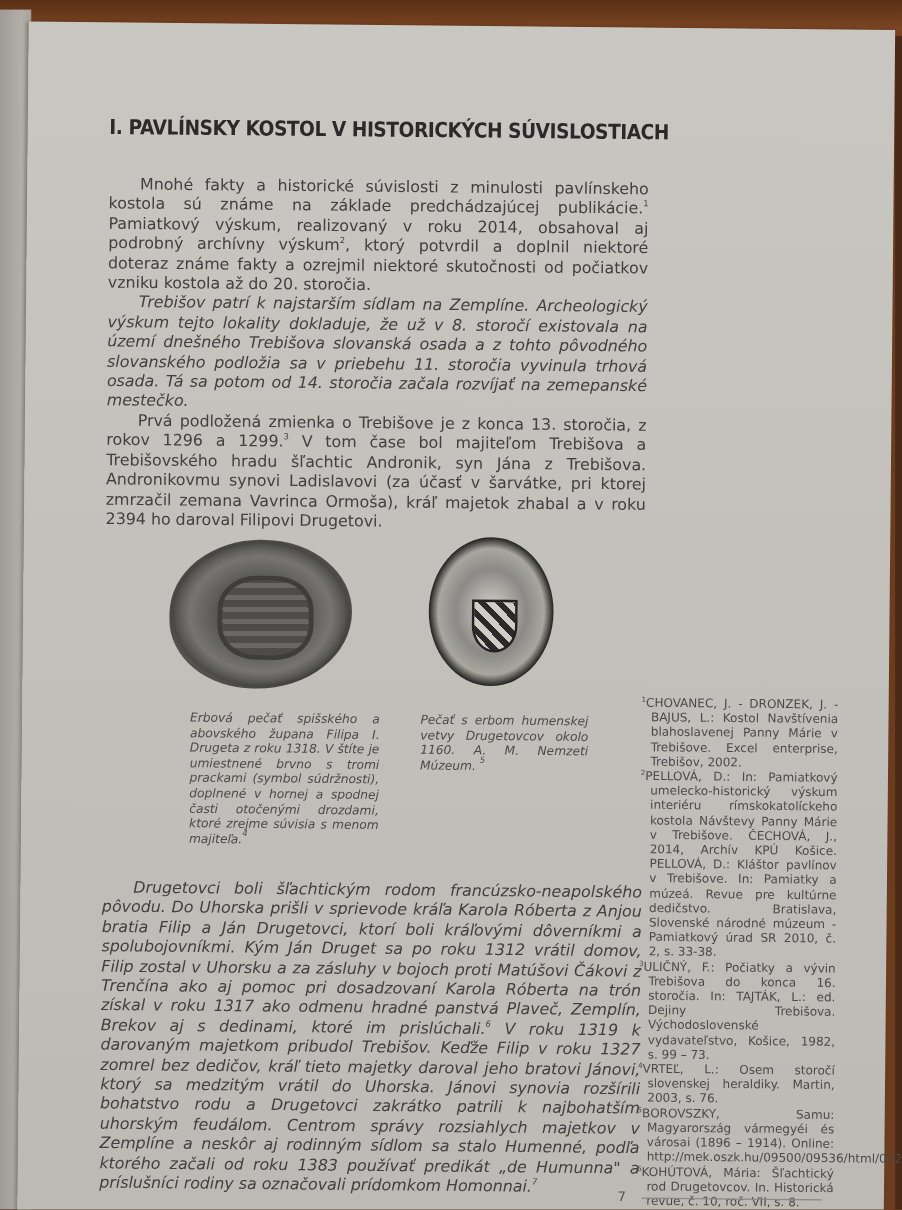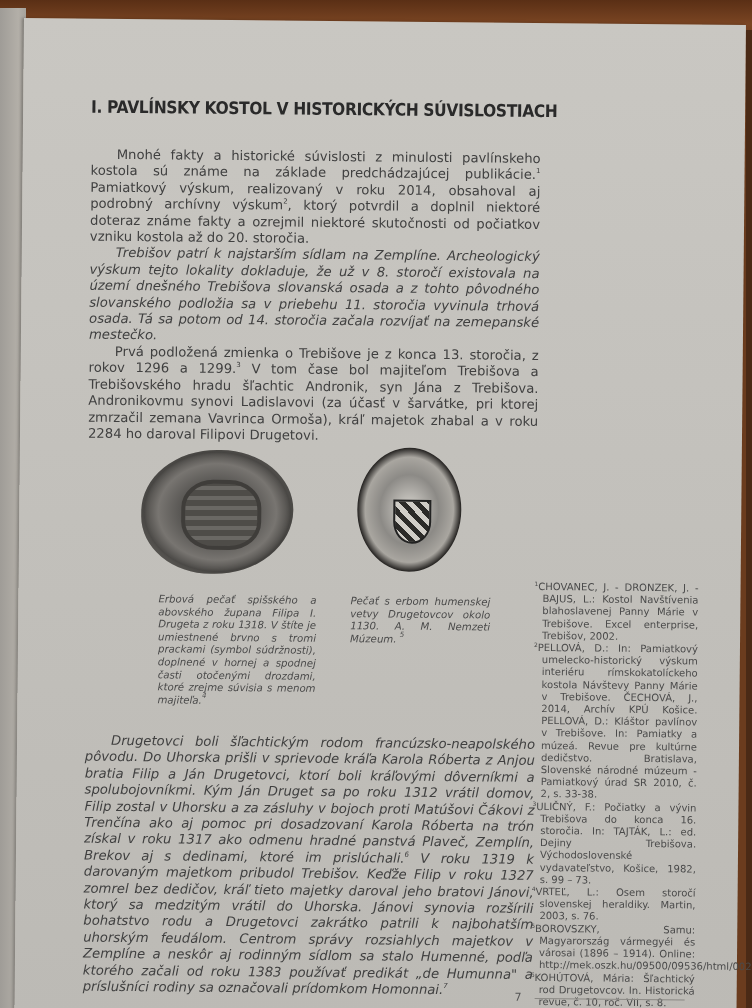--- a/index.html
+++ b/index.html
@@ -95,28 +95,28 @@
 <div class="table-top"></div>
 <div class="left-page"></div>
 <div class="right-edge"></div>
 
 <div class="page">
   <h1 class="heading">I. PAVLÍNSKY KOSTOL V HISTORICKÝCH SÚVISLOSTIACH</h1>
 
   <div class="col intro">
     <p><span>Mnohé fakty a historické súvislosti z minulosti pavlínskeho kostola sú známe na základe predchádzajúcej publikácie.</span><sup>1</sup><span> Pamiatkový výskum, realizovaný v roku 2014, obsahoval aj podrobný archívny výskum</span><sup>2</sup><span>, ktorý potvrdil a doplnil niektoré doteraz známe fakty a ozrejmil niektoré skutočnosti od počiatkov vzniku kostola až do 20. storočia.</span></p>
     <p class="it">Trebišov patrí k najstarším sídlam na Zemplíne. Archeologický výskum tejto lokality dokladuje, že už v 8. storočí existovala na území dnešného Trebišova slovanská osada a z tohto pôvodného slovanského podložia sa v priebehu 11. storočia vyvinula trhová osada. Tá sa potom od 14. storočia začala rozvíjať na zemepanské mestečko.</p>
-    <p><span>Prvá podložená zmienka o Trebišove je z konca 13. storočia, z rokov 1296 a 1299.</span><sup>3</sup><span> V tom čase bol majiteľom Trebišova a Trebišovského hradu šľachtic Andronik, syn Jána z Trebišova. Andronikovmu synovi Ladislavovi (za účasť v šarvátke, pri ktorej zmrzačil zemana Vavrinca Ormoša), kráľ majetok zhabal a v roku 2284 ho daroval Filipovi Drugetovi.</span></p>
+    <p><span>Prvá podložená zmienka o Trebišove je z konca 13. storočia, z rokov 1296 a 1299.</span><sup>3</sup><span> V tom čase bol majiteľom Trebišova a Trebišovského hradu šľachtic Andronik, syn Jána z Trebišova. Andronikovmu synovi Ladislavovi (za účasť v šarvátke, pri ktorej zmrzačil zemana Vavrinca Ormoša), kráľ majetok zhabal a v roku 2394 ho daroval Filipovi Drugetovi.</span></p>
   </div>
 
   <div class="figures">
     <div class="seal1"></div>
     <div class="seal2"></div>
     <div class="cap cap1"><span>Erbová pečať spišského a abovského župana Filipa I. Drugeta z roku 1318. V štíte je umiestnené brvno s tromi prackami (symbol súdržnosti), doplnené v hornej a spodnej časti otočenými drozdami, ktoré zrejme súvisia s menom majiteľa.</span><sup>4</sup></div>
-    <div class="cap cap2"><span>Pečať s erbom humenskej vetvy Drugetovcov okolo 1130. A. M. Nemzeti Múzeum.</span> <sup>5</sup></div>
+    <div class="cap cap2"><span>Pečať s erbom humenskej vetvy Drugetovcov okolo 1160. A. M. Nemzeti Múzeum.</span> <sup>5</sup></div>
   </div>
 
   <div class="footnotes">
     <div class="fn"><sup>1</sup><span>CHOVANEC, J. - DRONZEK, J. - BAJUS, L.: Kostol Navštívenia blahoslavenej Panny Márie v Trebišove. Excel enterprise, Trebišov, 2002.</span></div>
     <div class="fn"><sup>2</sup><span>PELLOVÁ, D.: In: Pamiatkový umelecko-historický výskum interiéru rímskokatolíckeho kostola Návštevy Panny Márie v Trebišove. ČECHOVÁ, J., 2014, Archív KPÚ Košice. PELLOVÁ, D.: Kláštor pavlínov v Trebišove. In: Pamiatky a múzeá. Revue pre kultúrne dedičstvo. Bratislava, Slovenské národné múzeum - Pamiatkový úrad SR 2010, č. 2, s. 33-38.</span></div>
     <div class="fn"><sup>3</sup><span>ULIČNÝ, F.: Počiatky a vývin Trebišova do konca 16. storočia. In: TAJTÁK, L.: ed. Dejiny Trebišova. Východoslovenské vydavateľstvo, Košice, 1982, s. 99 – 73.</span></div>
     <div class="fn"><sup>4</sup><span>VRTEĽ, L.: Osem storočí slovenskej heraldiky. Martin, 2003, s. 76.</span></div>
     <div class="fn"><sup>5</sup><span>BOROVSZKY, Samu: Magyarország vármegyéi és városai (1896 – 1914). Online: http://mek.oszk.hu/09500/09536/html/0026/22.html</span></div>
     <div class="fn"><sup>6</sup><span>KOHÚTOVÁ, Mária: Šľachtický rod Drugetovcov. In. Historická revue, č. 10, roč. VII, s. 8.</span></div>
 

